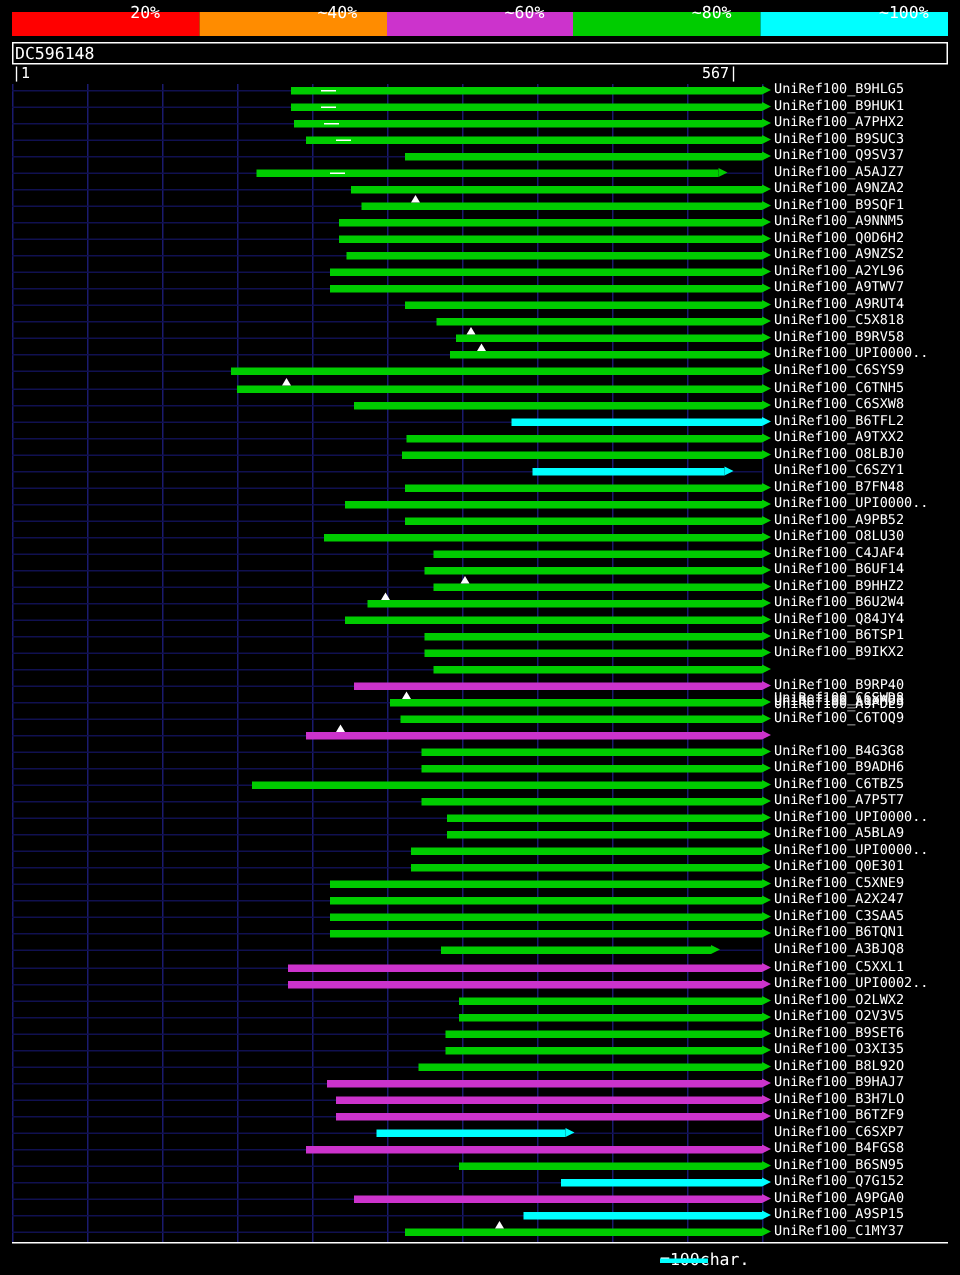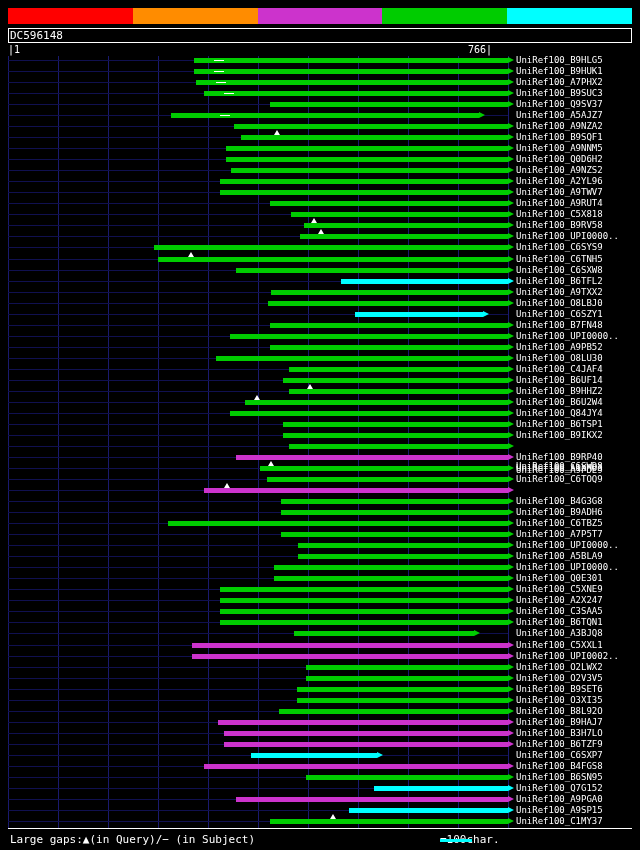--- a/index.html
+++ b/index.html
@@ -71,27 +71,34 @@
 
 <div id="wrap">
 
   <div id="keybar">
       <div class="seg" style="background: rgb(255, 0, 0); width: 20%;"></div>
       <div class="seg" style="background: rgb(255, 140, 0); width: 20%;"></div>
       <div class="seg" style="background: rgb(204, 51, 204); width: 20%;"></div>
       <div class="seg" style="background: rgb(0, 204, 0); width: 20%;"></div>
       <div class="seg" style="background: rgb(0, 255, 255); width: 20%;"></div>
     </div>
+  <div id="keylabels">
+      <span style="left: 78.8px;">20%</span>
+      <span style="left: 203.6px;">~40%</span>
+      <span style="left: 328.4px;">~60%</span>
+      <span style="left: 453.2px;">~80%</span>
+      <span style="left: 578px;">~100%</span>
+    </div>
 
   <div id="querybox"></div>
   <div id="querylabel">DC596148</div>
 
   <div id="ruler">
       <div class="tick" style="left: 0px;">|1</div>
-      <div class="tick" style="left: 460px;">766|</div>
+      <div class="tick" style="left: 460px;">567|</div>
     </div>
 
   <div id="plot">
       <div class="gridline" style="left: 0px;"></div>
       <div class="gridline" style="left: 50px;"></div>
       <div class="gridline" style="left: 100px;"></div>
       <div class="gridline" style="left: 150px;"></div>
       <div class="gridline" style="left: 200px;"></div>
       <div class="gridline" style="left: 250px;"></div>
       <div class="gridline" style="left: 300px;"></div>
@@ -533,18 +540,17 @@
       <div class="lbl" style="top: 706px;">UniRef100_B4FGS8</div>
       <div class="lbl" style="top: 717px;">UniRef100_B6SN95</div>
       <div class="lbl" style="top: 728px;">UniRef100_Q7G152</div>
       <div class="lbl" style="top: 739px;">UniRef100_A9PGA0</div>
       <div class="lbl" style="top: 750px;">UniRef100_A9SP15</div>
       <div class="lbl" style="top: 761px;">UniRef100_C1MY37</div>
     </div>
 
   <div id="footer">
     <div id="footdiv"></div>
-    <div id="footleft">Large gaps:▲(in Query)/− (in Subject)</div>
     <div id="footright">=100char.</div>
     <div id="footline"></div>
   </div>
 
 </div>
 
 </body></html>

